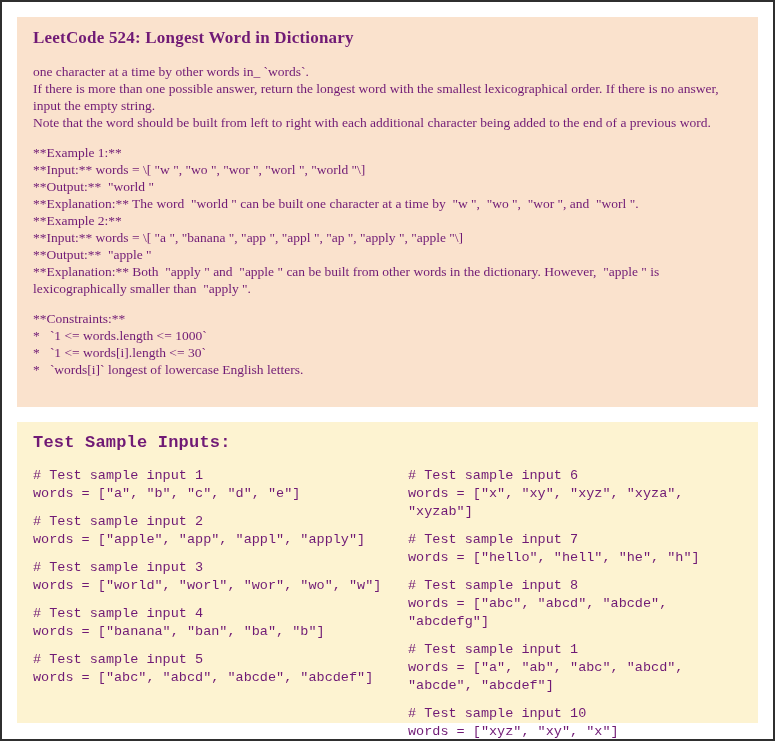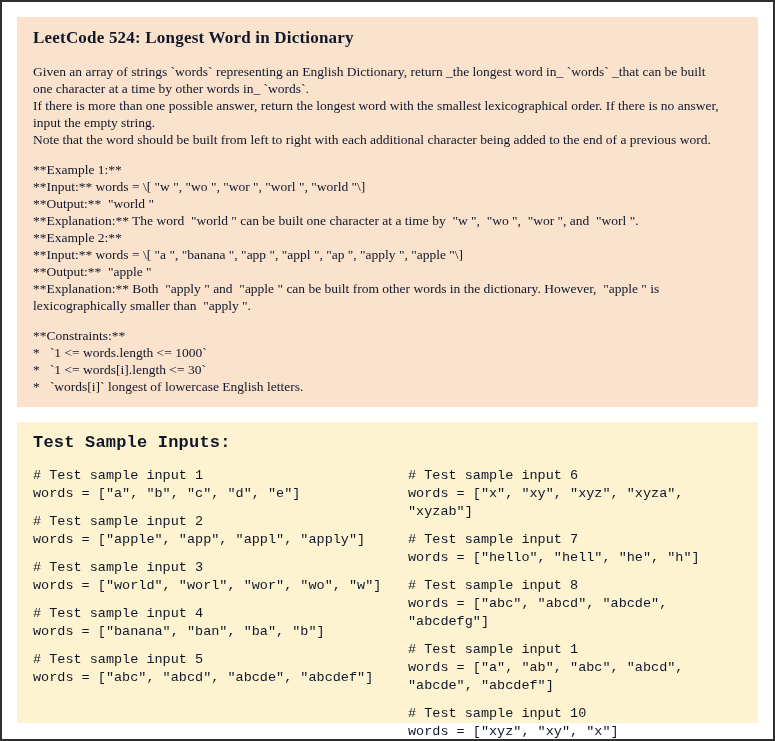--- a/index.html
+++ b/index.html
@@ -4,21 +4,21 @@
 <style>
   html, body { margin: 0; padding: 0; background: #ffffff; }
   .page {
     box-sizing: border-box;
     width: 775px;
     height: 741px;
     border: 2px solid #2f2f2f;
     background: #ffffff;
     padding: 15px;
     font-family: "Liberation Serif", "DejaVu Serif", serif;
-    color: #0f172a;
+    color: #701a75;
     overflow: hidden;
   }
   .panel {
     box-sizing: border-box;
     width: 100%;
   }
   .panel.problem {
     background: #fae2cd;
     padding: 11px 16px 12px 16px;
     height: 390px;
@@ -54,21 +54,20 @@
 </style>
 </head>
 <body>
 
 <div class="page">
 
   <section class="panel problem">
     <h1 class="panel-title">LeetCode 524: Longest Word in Dictionary</h1>
     <div class="problem-lines">
 
-        <div class="p-line">Given an array of strings `words` representing an English Dictionary, return _the longest word in_ `words` _that can be built</div>
 
         <div class="p-line">one character at a time by other words in_ `words`.</div>
 
         <div class="p-line">If there is more than one possible answer, return the longest word with the smallest lexicographical order. If there is no answer,</div>
 
         <div class="p-line">input the empty string.</div>
 
         <div class="p-line">Note that the word should be built from left to right with each additional character being added to the end of a previous word.</div>
 
         <div class="p-line"></div>

